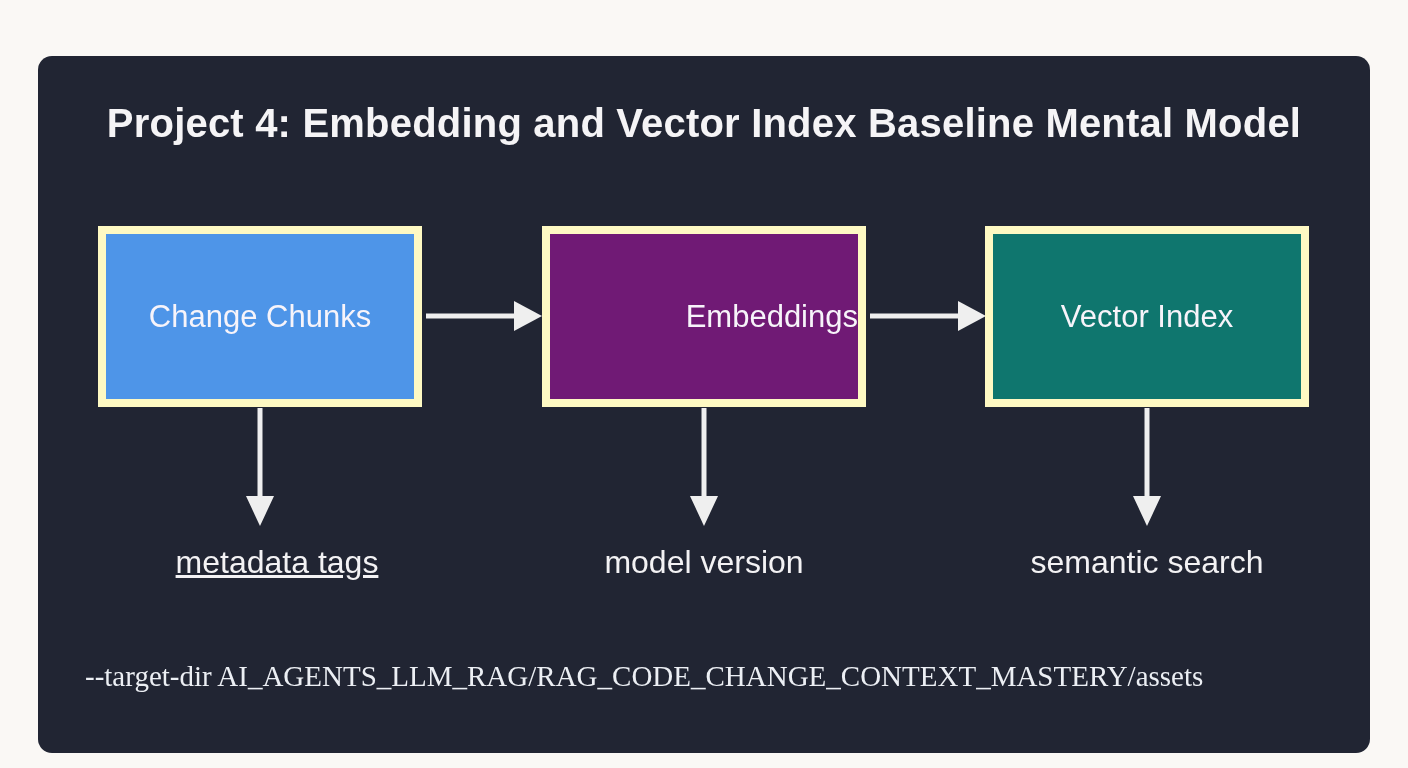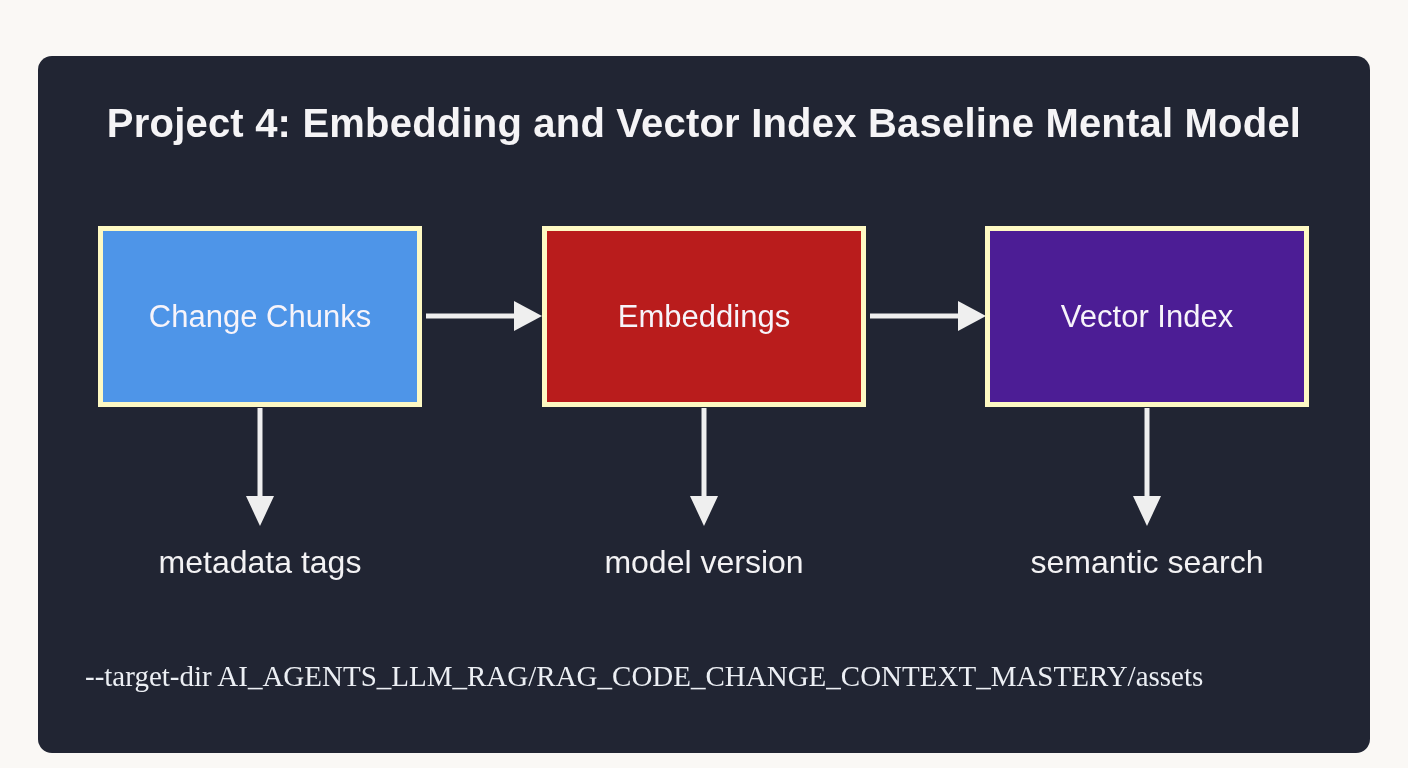--- a/index.html
+++ b/index.html
@@ -31,21 +31,21 @@
     font-weight: 700;
     color: #F5F4F6;
     letter-spacing: 0.2px;
   }
   .node {
     position: absolute;
     top: 170px;
     width: 324px;
     height: 181px;
     box-sizing: border-box;
-    border: 5px solid #fef9c3;
+    border: 8px solid #fef9c3;
     display: flex;
     align-items: center;
     justify-content: center;
     font-size: 31px;
     font-weight: 400;
     color: #F7F4FA;
   }
   .node-1 { left: 60px; }
   .node-2 { left: 504px; }
   .node-3 { left: 947px; }
@@ -59,21 +59,21 @@
   }
   .annotation {
     position: absolute;
     top: 488px;
     width: 400px;
     text-align: center;
     font-size: 32px;
     font-weight: 400;
     color: #F3F2F4;
   }
-  .annotation-1 { left: 22px; }
+  .annotation-1 { left: 39px; text-decoration: underline; }
   .annotation-2 { left: 466px; }
   .annotation-3 { left: 909px; }
   .command-line {
     position: absolute;
     left: 47px;
     top: 604px;
     font-family: Liberation Serif, serif;
     font-size: 29px;
     color: #ECEFF4;
     white-space: pre;
@@ -111,25 +111,25 @@
     <g fill="#EFEFEF" stroke="#EFEFEF">
       <line x1="1109" y1="352" x2="1109" y2="442" stroke-width="5"></line>
       <polygon points="1095,440 1123,440 1109,470" stroke="none"></polygon>
     </g>
   </svg>
 
   <div class="node node-1" style="background-color: rgb(78, 149, 232);">
     <span>Change Chunks</span>
   </div>
 
-  <div class="node node-2" style="background-color: #b91c1c;">
+  <div class="node node-2" style="background-color: #701a75; justify-content: flex-end;">
     <span>Embeddings</span>
   </div>
 
-  <div class="node node-3" style="background-color: #4c1d95;">
+  <div class="node node-3" style="background-color: #0f766e;">
     <span>Vector Index</span>
   </div>
 
   <div class="annotation annotation-1">metadata tags</div>
 
   <div class="annotation annotation-3">semantic search</div>
 
   <div class="annotation annotation-2">model version</div>
 
   <div class="command-line">--target-dir AI_AGENTS_LLM_RAG/RAG_CODE_CHANGE_CONTEXT_MASTERY/assets</div>

